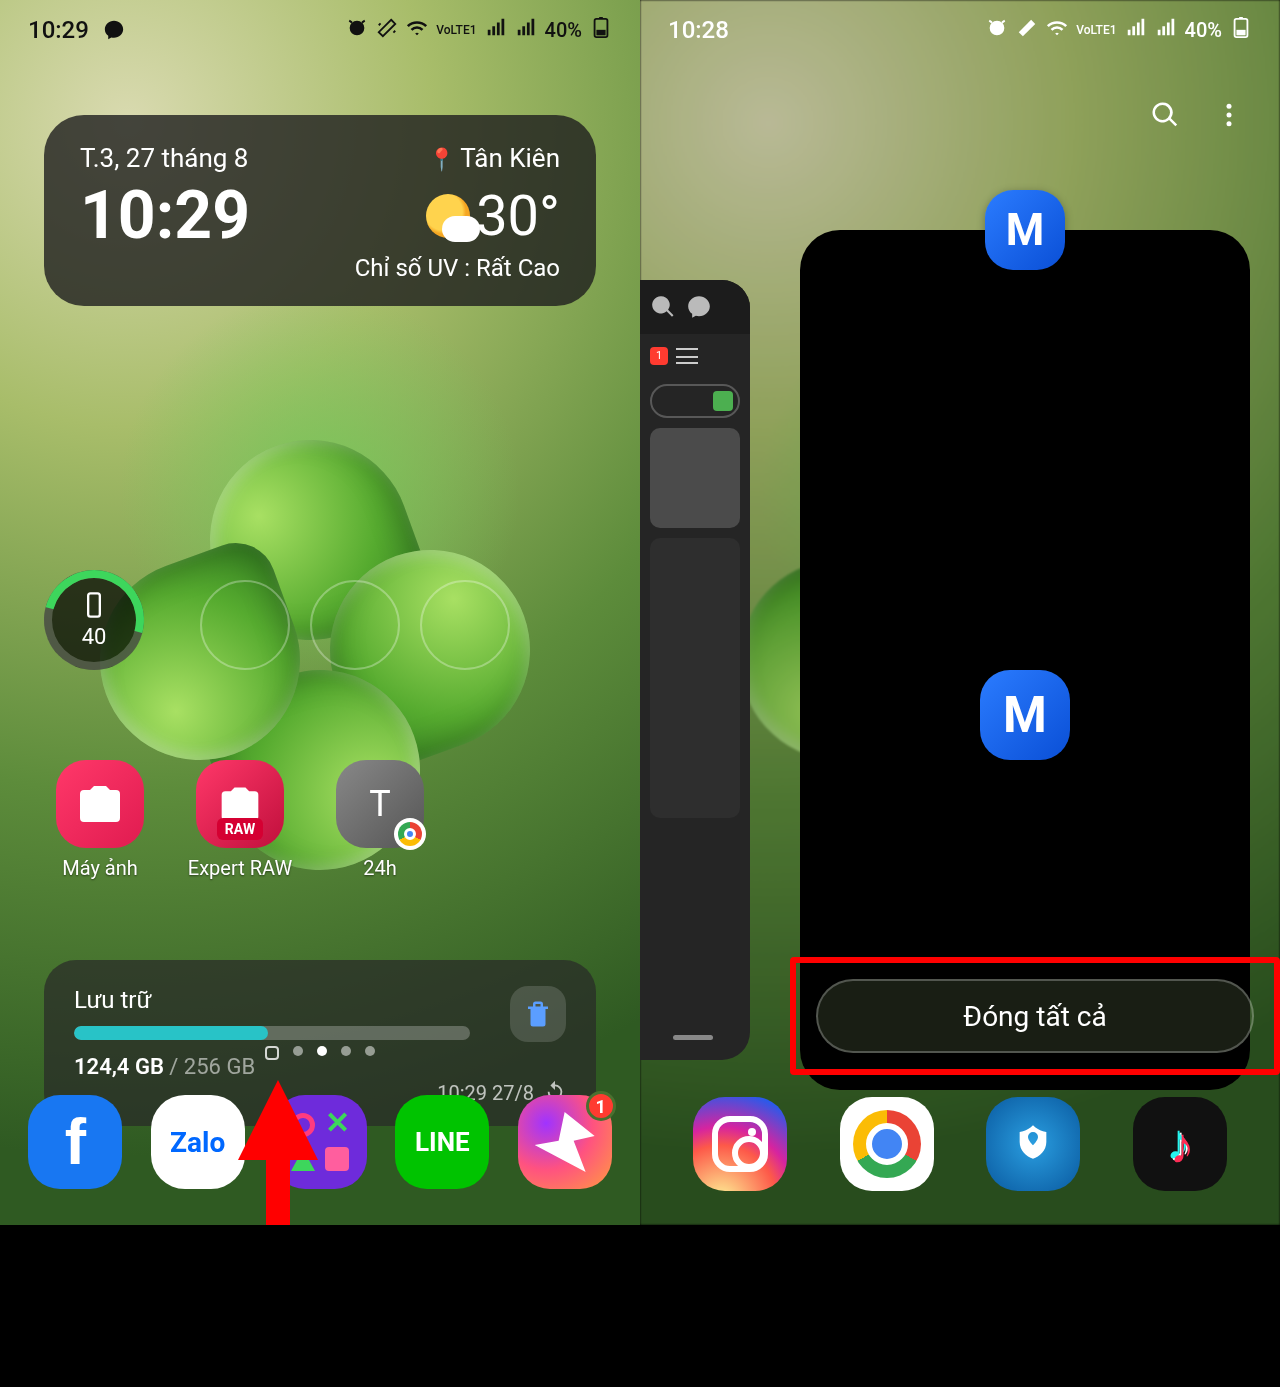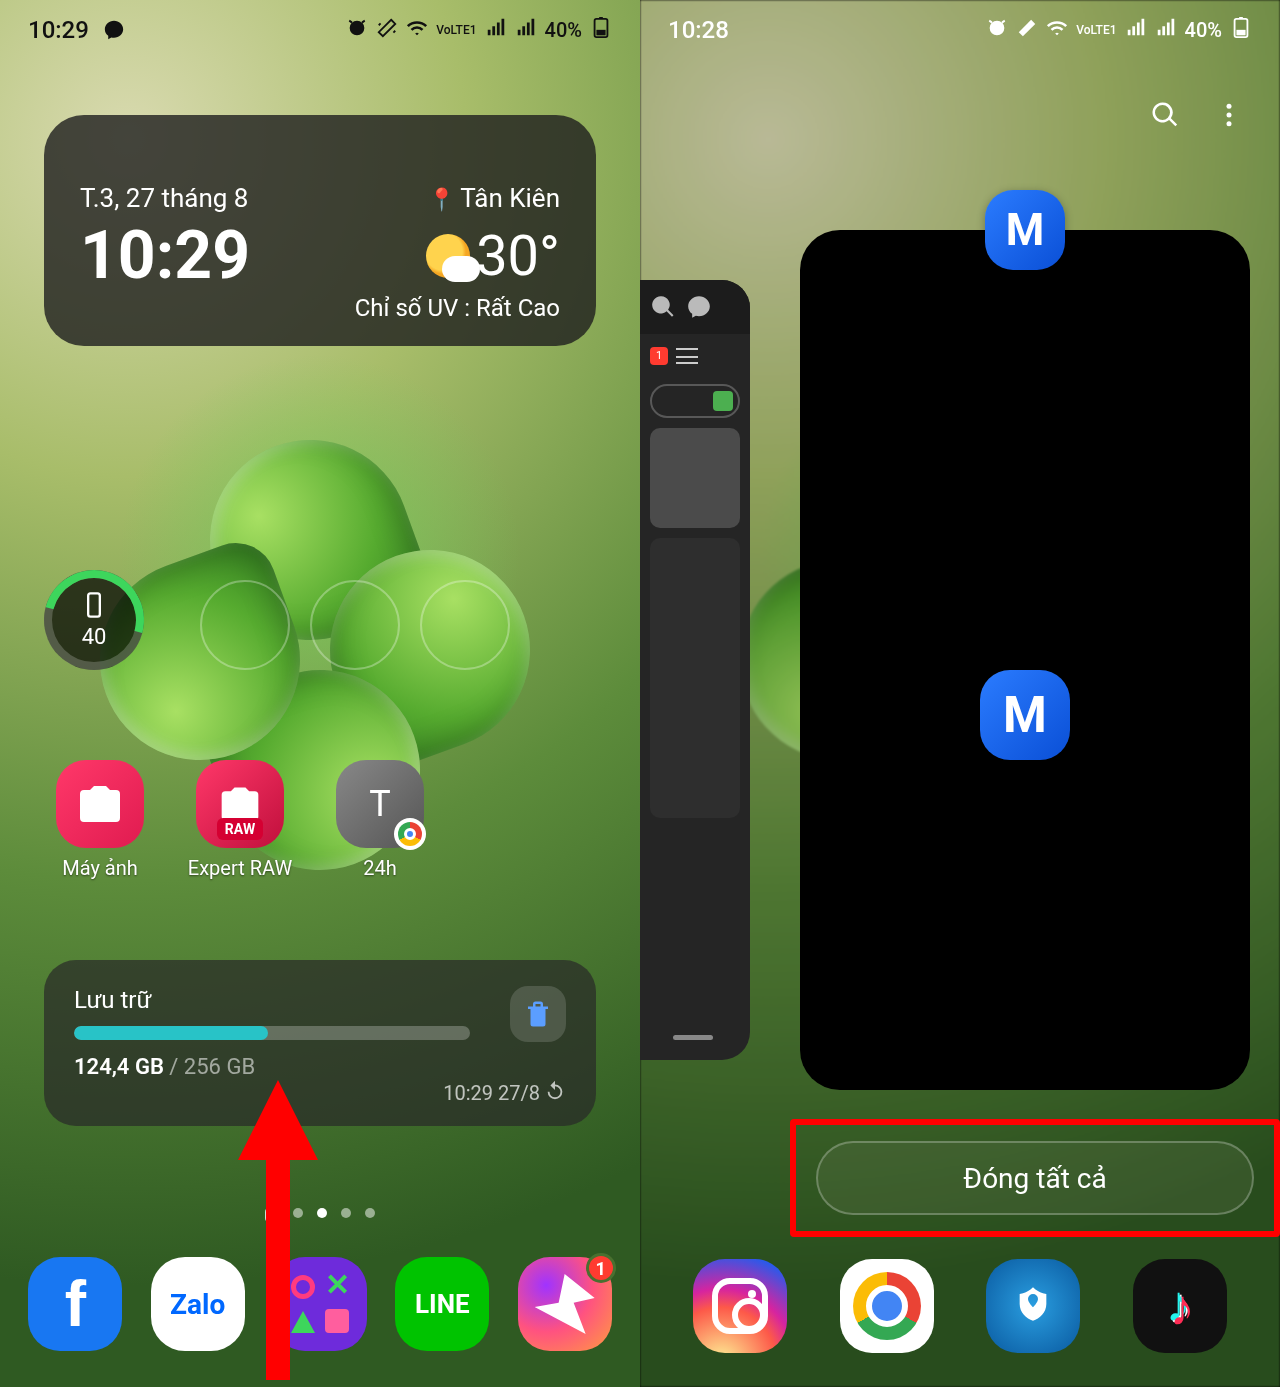--- a/index.html
+++ b/index.html
@@ -7,21 +7,21 @@
     width: 1280px;
     height: 1387px;
     display: flex;
     font-family: -apple-system, BlinkMacSystemFont, 'Segoe UI', Roboto, Arial, sans-serif;
     background: #000;
     overflow: hidden;
   }
 
   .screen {
     width: 640px;
-    height: 1387px;
+    height: 1225px;
     position: relative;
     overflow: hidden;
   }
 
   
   .wallpaper {
     position: absolute;
     inset: 0;
     background:
       radial-gradient(circle at 50% 40%, rgba(120,200,90,0.9) 0px, rgba(120,200,90,0) 200px),
@@ -64,21 +64,21 @@
   .sicon { display:inline-flex; }
 
   
   .weather-widget {
     position:absolute; left:44px; right:44px; top:115px;
     background: rgba(30,30,30,0.8);
     border-radius: 40px;
     padding: 28px 36px 24px;
     color:#fff;
   }
-  .w-top { display:flex; justify-content:space-between; font-size:26px;margin-top:40px; }
+  .w-top { display:flex; justify-content:space-between; font-size:26px; }
   .w-mid { display:flex; justify-content:space-between; align-items:center; margin-top:4px; }
   .w-time { font-size:66px; font-weight:700; }
   .w-temp { font-size:56px; font-weight:400; display:flex; align-items:center; gap:6px;}
   .w-bot { text-align:right; font-size:24px; }
   .loc-pin { font-size:22px; margin-right:4px; }
   .sun-icon { width:44px; height:44px; border-radius:50%; background: radial-gradient(circle at 40% 40%, #ffd34d 50%, #f5a623 60%); position:relative; display:inline-block;}
   .sun-icon::after{content:""; position:absolute; bottom:-4px; right:-10px; width:38px; height:26px; background:#fff; border-radius:20px;}
 
   
   .device-widget {
@@ -115,21 +115,21 @@
   }
   .sw-row{ display:flex; gap:40px; align-items:flex-start;}
   .sw-col{ flex:1; }
   .sw-title{ font-size:24px; margin-bottom:12px;}
   .sw-bar{ height:14px; border-radius:7px; background:rgba(255,255,255,0.25); overflow:hidden; margin-bottom:14px;}
   .sw-fill{ height:100%; border-radius:7px;}
   .sw-text{ font-size:22px; font-weight:600;}
   .sw-text .dim{ color:rgba(255,255,255,0.55); font-weight:400;}
   .sw-clean{ width:56px; height:56px; border-radius:18px; background:rgba(255,255,255,0.15); display:flex;align-items:center;justify-content:center;}
   .sw-clean svg{width:30px;height:30px;fill:#5b9eff;}
-  .sw-foot{ text-align:center; font-size:20px; color:rgba(255,255,255,0.7); display:flex; justify-content:flex-end; align-items:center; gap:4px;}
+  .sw-foot{ text-align:center; font-size:20px; color:rgba(255,255,255,0.7); display:flex; justify-content:flex-end; align-items:center; gap:10px;}
 
   
   .arrow-annot{
     position:absolute; left:248px; top:1080px; width:60px; height:300px;
     z-index:50;
   }
   .arrow-annot .shaft{position:absolute; left:18px; top:70px; width:24px; height:230px; background:#ff0000;}
   .arrow-annot .head{position:absolute; left:-10px; top:0; width:0;height:0; border-left:40px solid transparent; border-right:40px solid transparent; border-bottom:80px solid #ff0000;}
 
   

